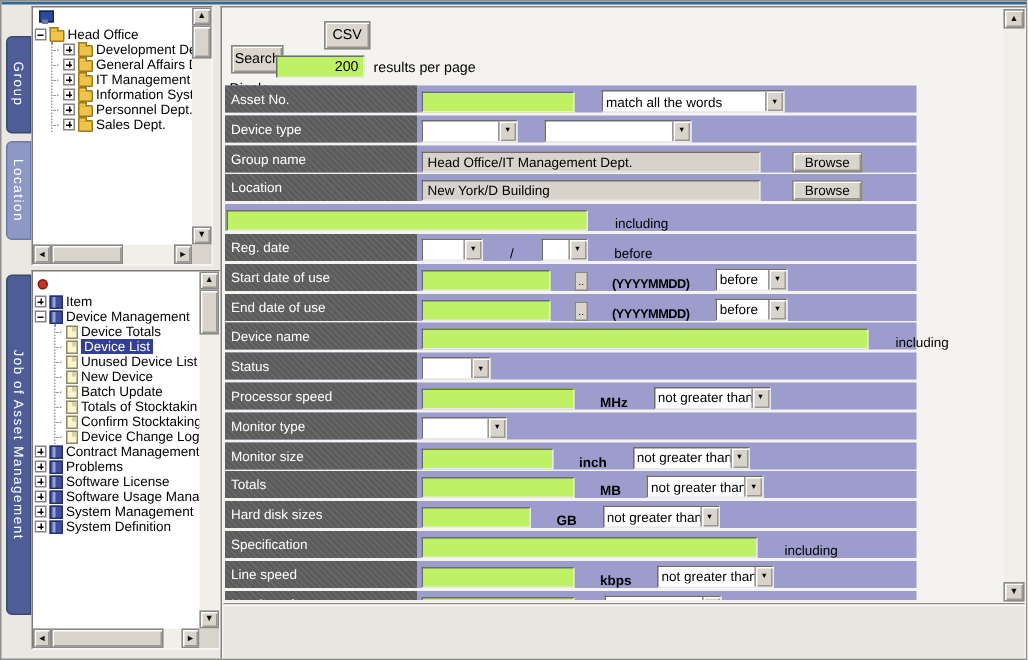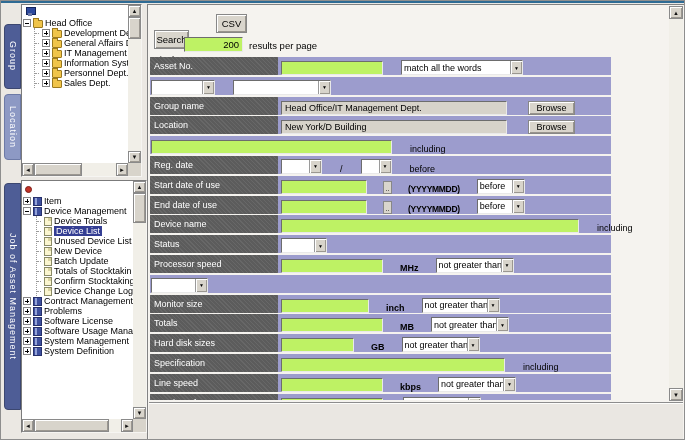--- a/index.html
+++ b/index.html
@@ -262,20 +262,21 @@
           <div class="fctrls">
             <div class="tin" style="width:102px;"></div>
             <div class="sel" style="width:122px;">
                 <span class="selv">match all the words</span>
                 <span class="selarrow">▼</span>
               </div>
           </div>
         </div>
 
         <div class="frow">
+          <div class="flabel">Device type</div>
           <div class="fctrls">
             <div class="sel" style="width:64px;">
                 <span class="selv"></span>
                 <span class="selarrow">▼</span>
               </div>
             <div class="sel" style="width:98px;">
                 <span class="selv"></span>
                 <span class="selarrow">▼</span>
               </div>
           </div>
@@ -374,20 +375,21 @@
             <div class="tin" style="width:102px;"></div>
             <span class="unit" style="margin-left:-1px;">MHz</span>
             <div class="sel" style="width:78px;margin-left:-1px;">
                 <span class="selv">not greater than</span>
                 <span class="selarrow">▼</span>
               </div>
           </div>
         </div>
 
         <div class="frow">
+          <div class="flabel">Monitor type</div>
           <div class="fctrls">
             <div class="sel" style="width:57px;">
                 <span class="selv"></span>
                 <span class="selarrow">▼</span>
               </div>
           </div>
         </div>
 
         <div class="frow">
           <div class="flabel">Monitor size</div>

